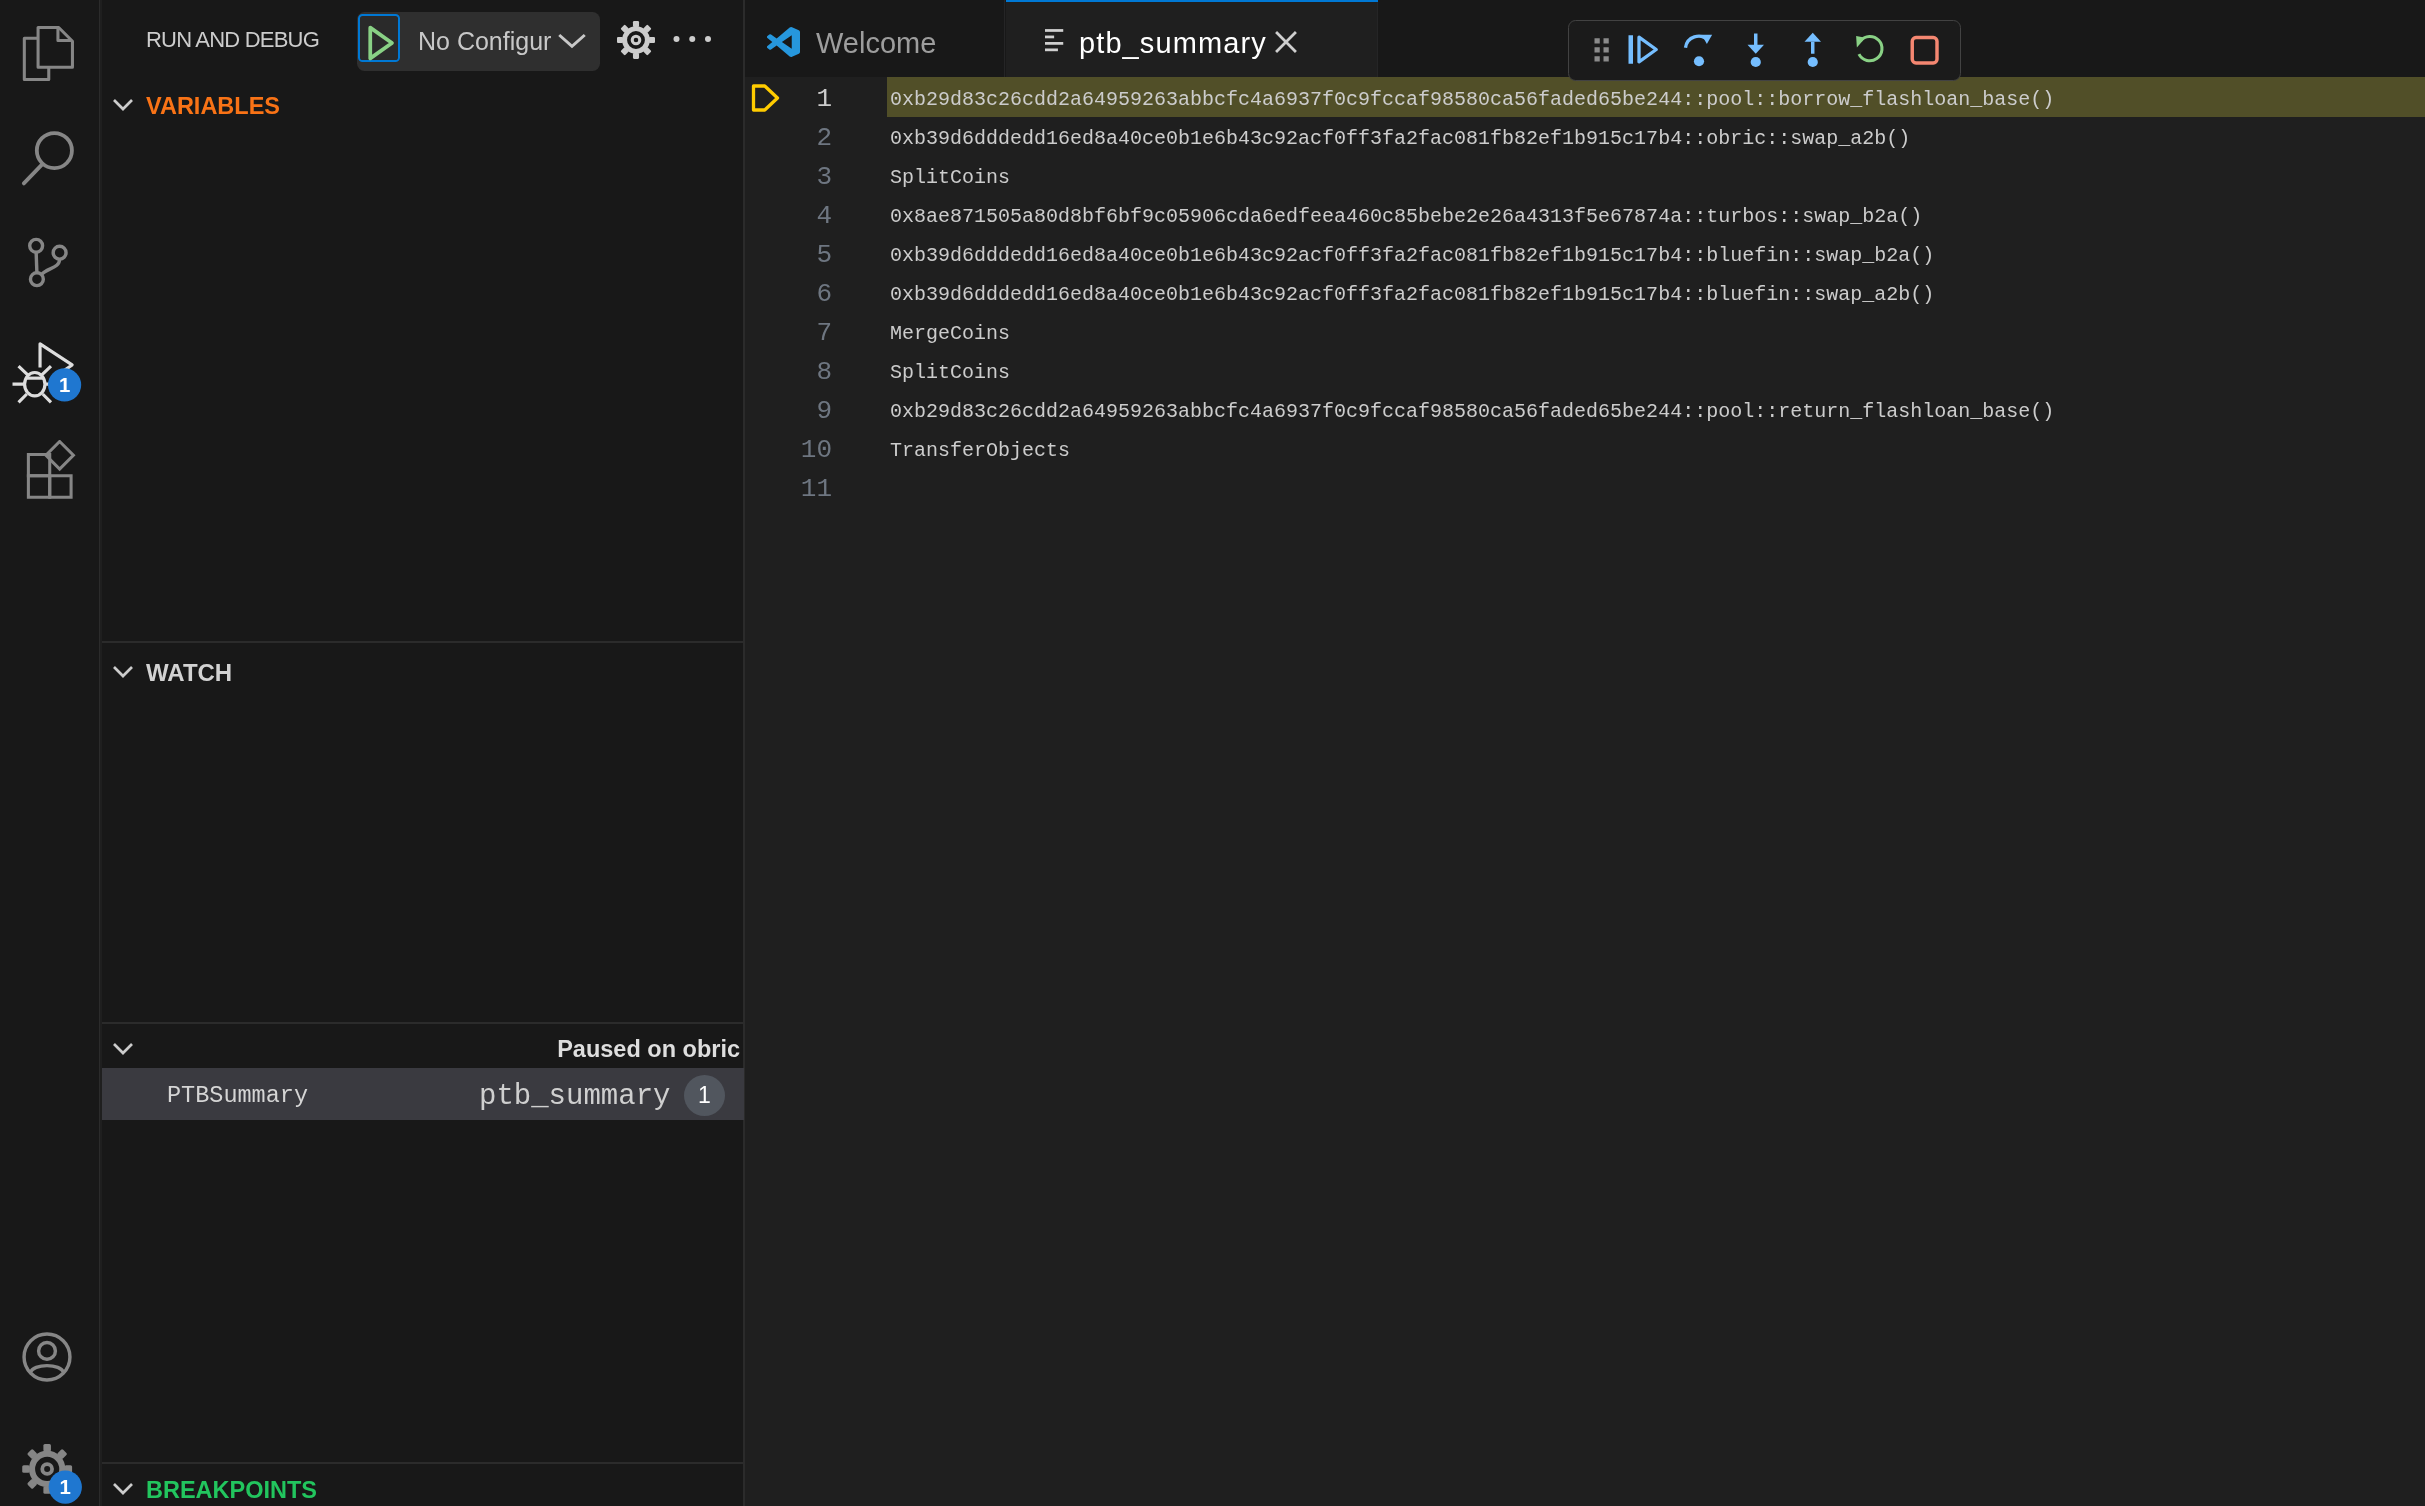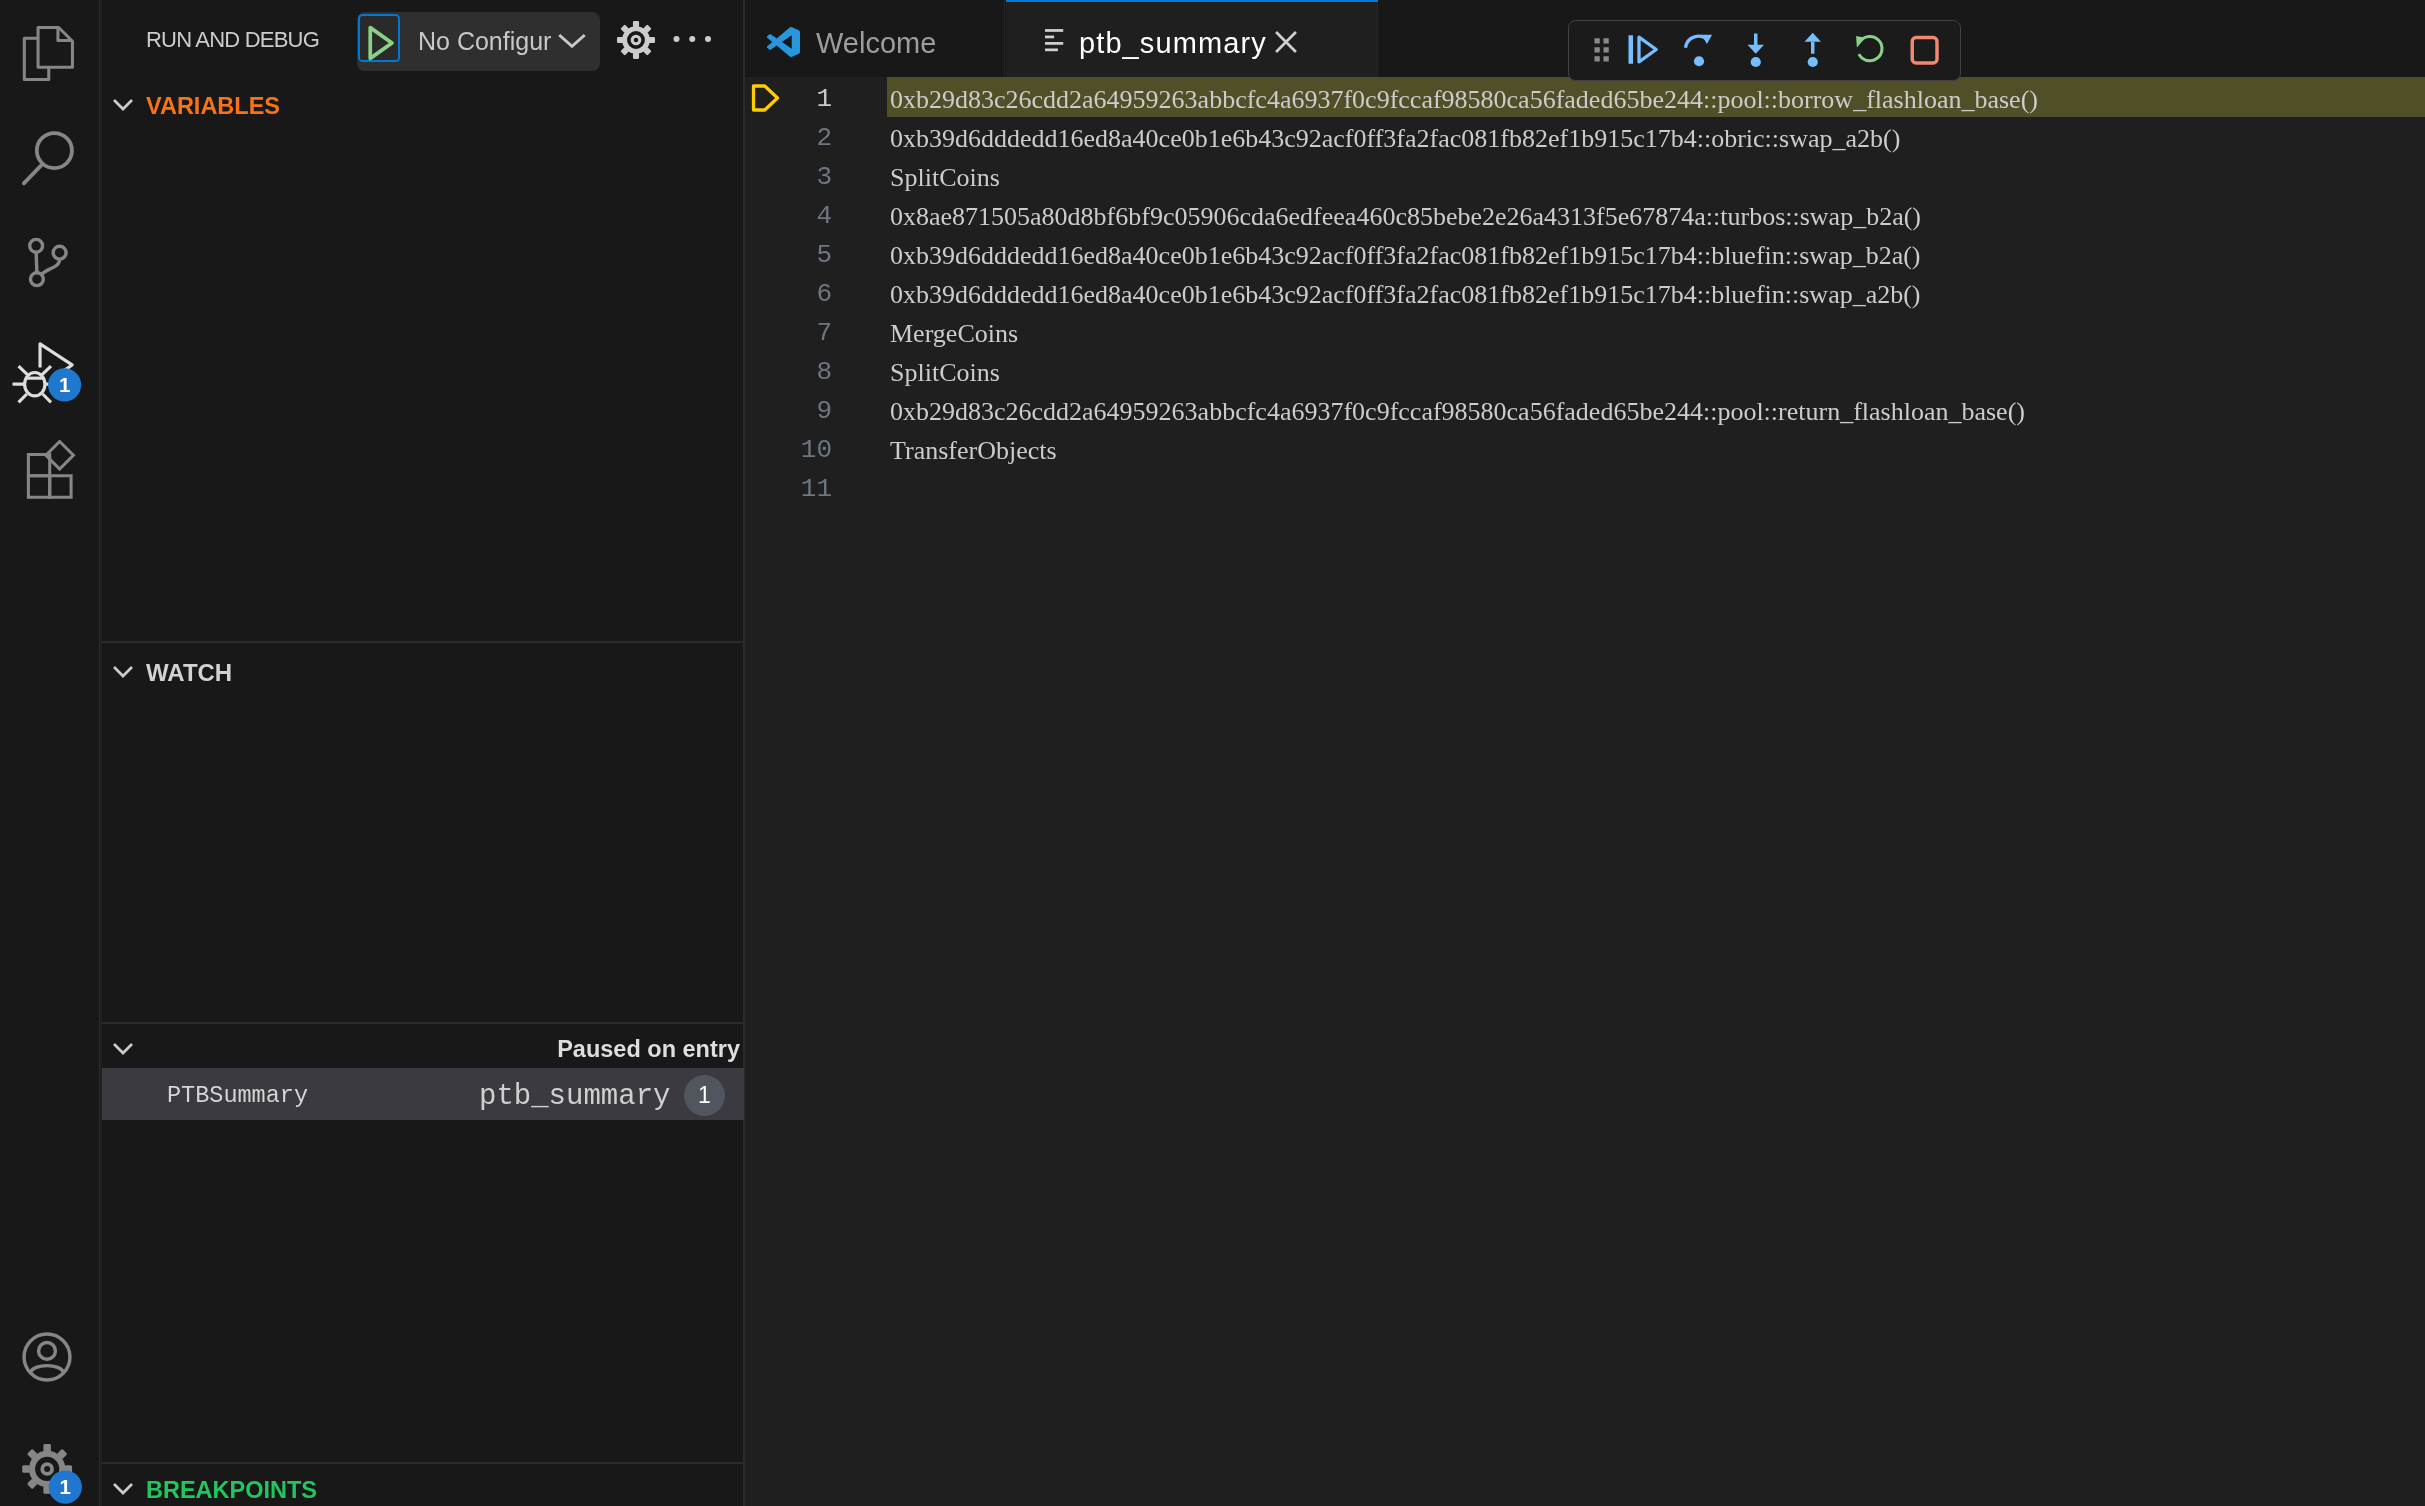--- a/index.html
+++ b/index.html
@@ -135,21 +135,21 @@
 <svg class="abs" style="left:111px;top:664px;" width="24" height="15" viewBox="0 0 32 20">
   <path d="M4 4 L16 16 L28 4" fill="none" stroke="#cccccc" stroke-width="3.6"></path>
 </svg>
 <div class="abs" style="left:146px;top:659px;font-size:24px;font-weight:bold;color:#d2d2d2;">WATCH</div>
 
 <div class="abs" style="left:102px;top:1022px;width:642px;height:1.5px;background:#2b2b2b;"></div>
 <svg class="abs" style="left:111px;top:1041px;" width="24" height="15" viewBox="0 0 32 20">
   <path d="M4 4 L16 16 L28 4" fill="none" stroke="#cccccc" stroke-width="3.6"></path>
 </svg>
 <div class="abs" style="left:146px;top:1072px;font-size:23.5px;font-weight:bold;color:#d2d2d2;">CALL STACK</div>
-<div class="abs" style="right:1685px;top:1036px;font-size:23.5px;font-weight:bold;color:#dedede;">Paused on entry</div>
+<div class="abs" style="right:1685px;top:1036px;font-size:23.5px;font-weight:bold;color:#dedede;">Paused on obric</div>
 
 <div class="abs" style="left:102px;top:1068px;width:642px;height:52px;background:#3a3a40;"></div>
 <div class="abs" style="left:167px;top:1082px;font-size:23.5px;color:#d5d5d5;font-family:'Liberation Mono',monospace;text-align:right;">PTBSummary</div>
 <div class="abs" style="left:479px;top:1080px;font-size:29px;color:#cfcfcf;font-family:'Liberation Mono',monospace;">ptb_summary</div>
 <div class="abs" style="left:684px;top:1075px;width:41px;height:41px;border-radius:20.5px;background:#51565e;color:#ffffff;font-size:23px;text-align:center;line-height:41px;">1</div>
 
 <div class="abs" style="left:102px;top:1462px;width:642px;height:1.5px;background:#2b2b2b;"></div>
 <svg class="abs" style="left:111px;top:1481px;" width="24" height="15" viewBox="0 0 32 20">
   <path d="M4 4 L16 16 L28 4" fill="none" stroke="#cccccc" stroke-width="3.6"></path>
 </svg>
@@ -191,21 +191,21 @@
     <div>4</div>
     <div>5</div>
     <div>6</div>
     <div>7</div>
     <div>8</div>
     <div>9</div>
     <div>10</div>
     <div>11</div>
 </div>
 
-<div class="abs" style="left:890px;top:80px;font-family:Liberation Serif, serif;font-size:26px;line-height:39px;color:#cccccc;white-space:pre;">0xb29d83c26cdd2a64959263abbcfc4a6937f0c9fccaf98580ca56faded65be244::pool::borrow_flashloan_base()
+<div class="abs" style="left:890px;top:80px;font-family:Liberation Mono, monospace;font-size:20px;line-height:39px;color:#cccccc;white-space:pre;">0xb29d83c26cdd2a64959263abbcfc4a6937f0c9fccaf98580ca56faded65be244::pool::borrow_flashloan_base()
 0xb39d6dddedd16ed8a40ce0b1e6b43c92acf0ff3fa2fac081fb82ef1b915c17b4::obric::swap_a2b()
 SplitCoins
 0x8ae871505a80d8bf6bf9c05906cda6edfeea460c85bebe2e26a4313f5e67874a::turbos::swap_b2a()
 0xb39d6dddedd16ed8a40ce0b1e6b43c92acf0ff3fa2fac081fb82ef1b915c17b4::bluefin::swap_b2a()
 0xb39d6dddedd16ed8a40ce0b1e6b43c92acf0ff3fa2fac081fb82ef1b915c17b4::bluefin::swap_a2b()
 MergeCoins
 SplitCoins
 0xb29d83c26cdd2a64959263abbcfc4a6937f0c9fccaf98580ca56faded65be244::pool::return_flashloan_base()
 TransferObjects</div>
 

